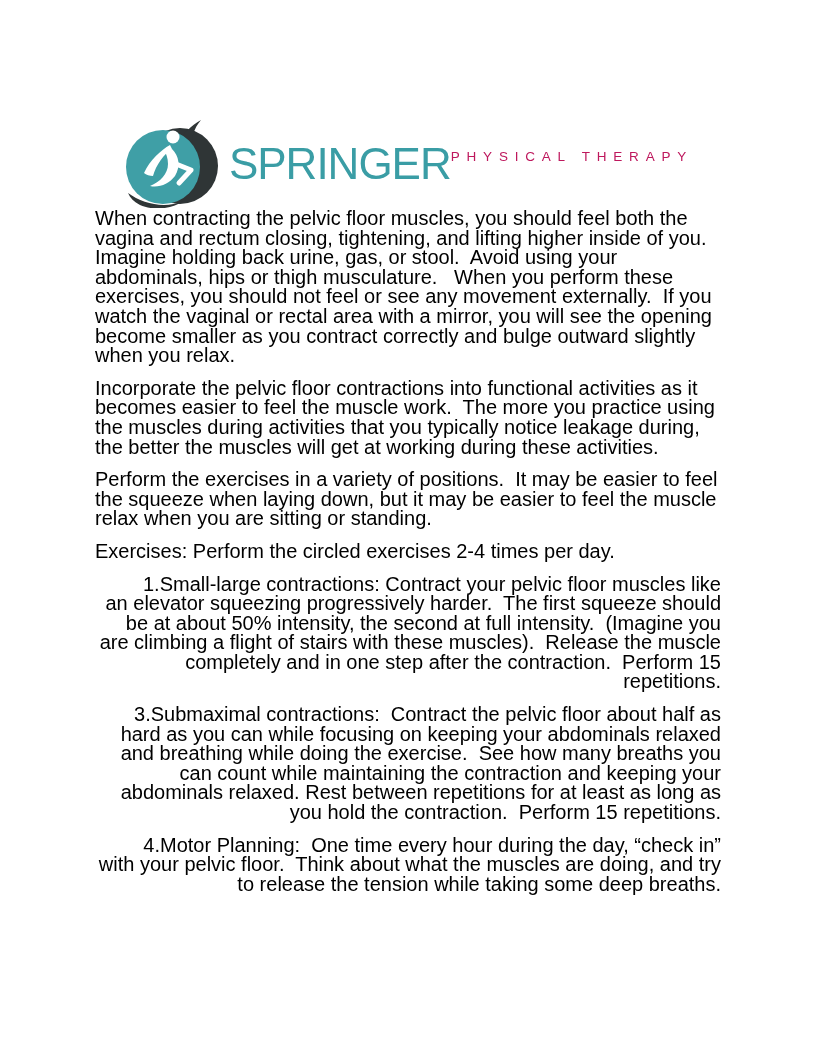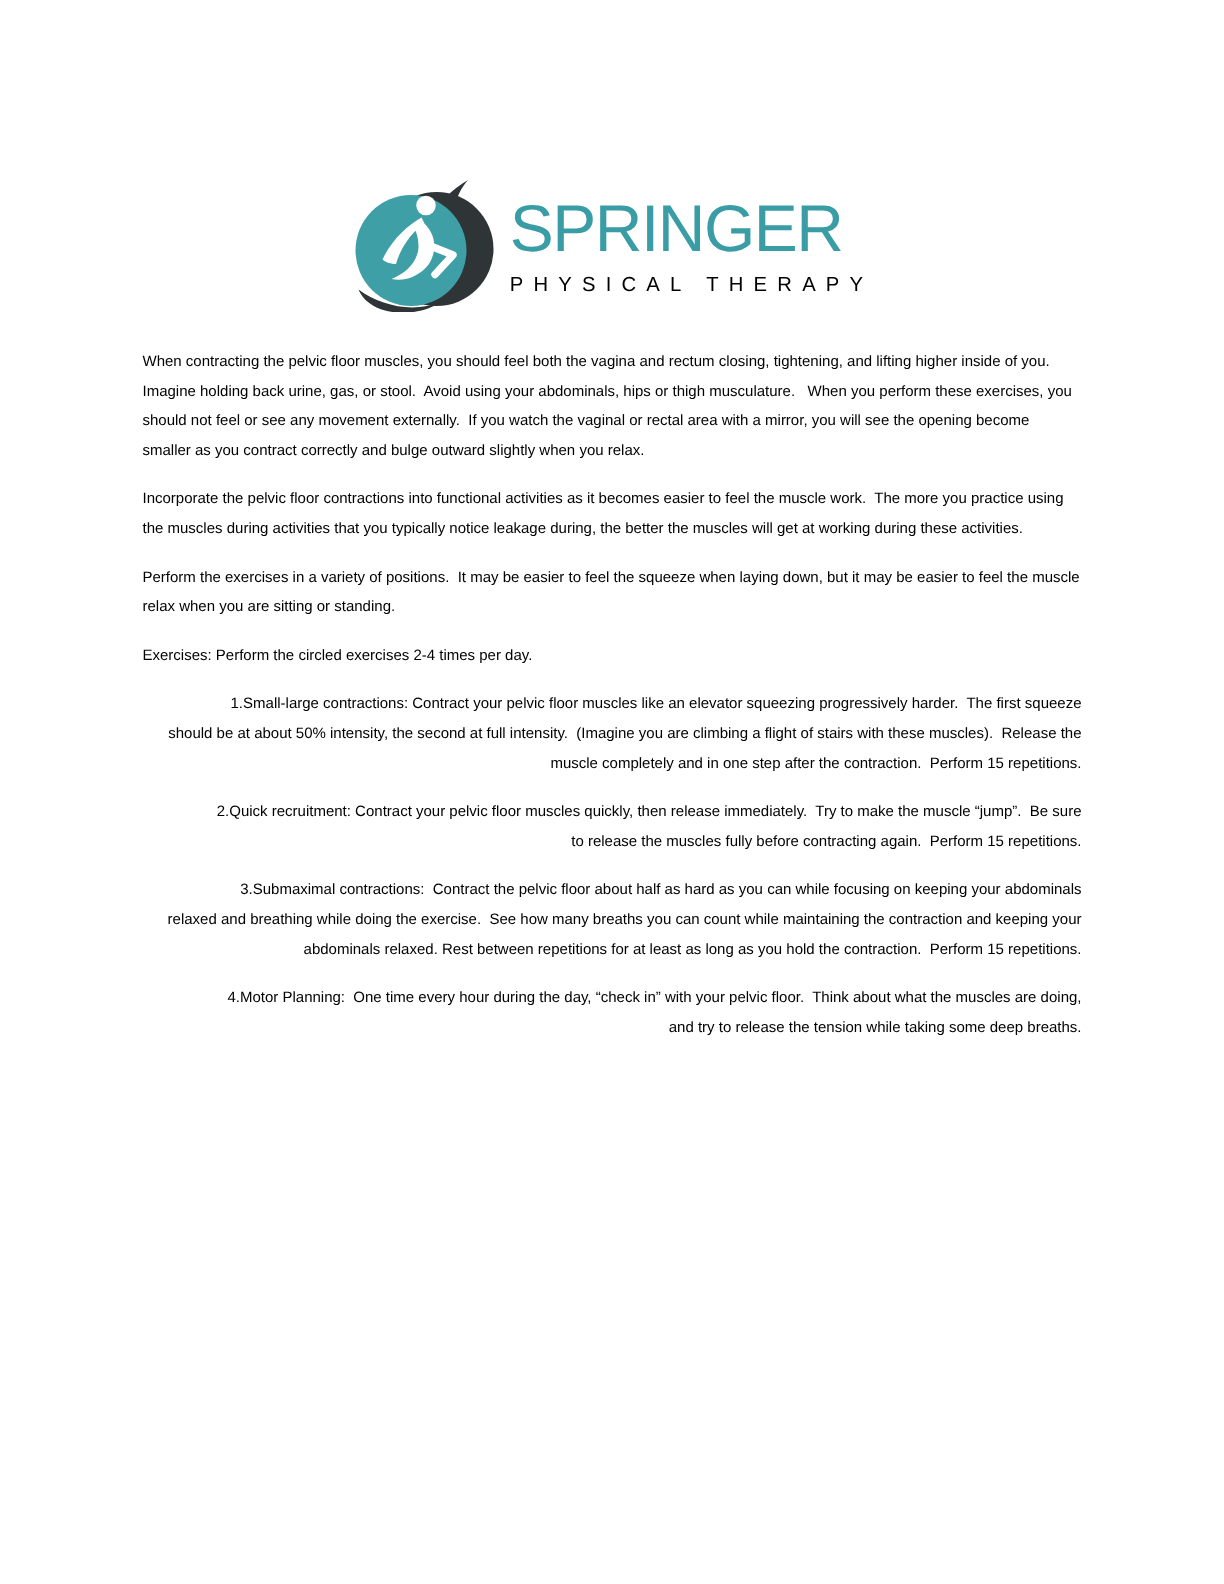--- a/index.html
+++ b/index.html
@@ -24,40 +24,40 @@
     align-items: center;
     gap: 10px;
     height: 88px;
   }
   .logo-icon-svg {
     flex: 0 0 auto;
     display: block;
   }
   .logo-text {
     display: flex;
-    flex-direction: column;
+    flex-direction: row;
     justify-content: center;
   }
   .brand {
     font-size: 44px;
     line-height: 1;
     letter-spacing: -1px;
     color: #3a9da5;
     font-weight: 400;
   }
   .brand-sub {
     font-size: 13.5px;
     letter-spacing: 6.8px;
-    color: #000000;
+    color: #be185d;
     margin-top: 7px;
     white-space: nowrap;
   }
   .content {
-    margin-top: 24px;
-    font-size: 10px;
+    margin-top: 1px;
+    font-size: 20px;
     line-height: 19.6px;
   }
   .para {
     margin: 0 0 13px 0;
     white-space: pre-wrap;
   }
   .exercise {
     margin: 0 0 13px 0;
     text-align: right;
   }
@@ -100,20 +100,19 @@
   </header>
 
   <main class="content">
     <p class="para">When contracting the pelvic floor muscles, you should feel both the vagina and rectum closing, tightening, and lifting higher inside of you.  Imagine holding back urine, gas, or stool.  Avoid using your abdominals, hips or thigh musculature.   When you perform these exercises, you should not feel or see any movement externally.  If you watch the vaginal or rectal area with a mirror, you will see the opening become smaller as you contract correctly and bulge outward slightly when you relax.</p>
     <p class="para">Incorporate the pelvic floor contractions into functional activities as it becomes easier to feel the muscle work.  The more you practice using the muscles during activities that you typically notice leakage during, the better the muscles will get at working during these activities.</p>
     <p class="para">Perform the exercises in a variety of positions.  It may be easier to feel the squeeze when laying down, but it may be easier to feel the muscle relax when you are sitting or standing.</p>
     <p class="para">Exercises: Perform the circled exercises 2-4 times per day.</p>
 
     <div class="exercise"><span class="num">1.</span><span class="txt">Small-large contractions: Contract your pelvic floor muscles like an elevator squeezing progressively harder.  The first squeeze should be at about 50% intensity, the second at full intensity.  (Imagine you are climbing a flight of stairs with these muscles).  Release the muscle completely and in one step after the contraction.  Perform 15 repetitions.</span></div>
 
-    <div class="exercise"><span class="num">2.</span><span class="txt">Quick recruitment: Contract your pelvic floor muscles quickly, then release immediately.  Try to make the muscle “jump”.  Be sure to release the muscles fully before contracting again.  Perform 15 repetitions.</span></div>
 
     <div class="exercise"><span class="num">3.</span><span class="txt">Submaximal contractions:  Contract the pelvic floor about half as hard as you can while focusing on keeping your abdominals relaxed and breathing while doing the exercise.  See how many breaths you can count while maintaining the contraction and keeping your abdominals relaxed. Rest between repetitions for at least as long as you hold the contraction.  Perform 15 repetitions.</span></div>
 
     <div class="exercise"><span class="num">4.</span><span class="txt">Motor Planning:  One time every hour during the day, “check in” with your pelvic floor.  Think about what the muscles are doing, and try to release the tension while taking some deep breaths.</span></div>
   </main>
 
 </div>
 
 </body></html>

